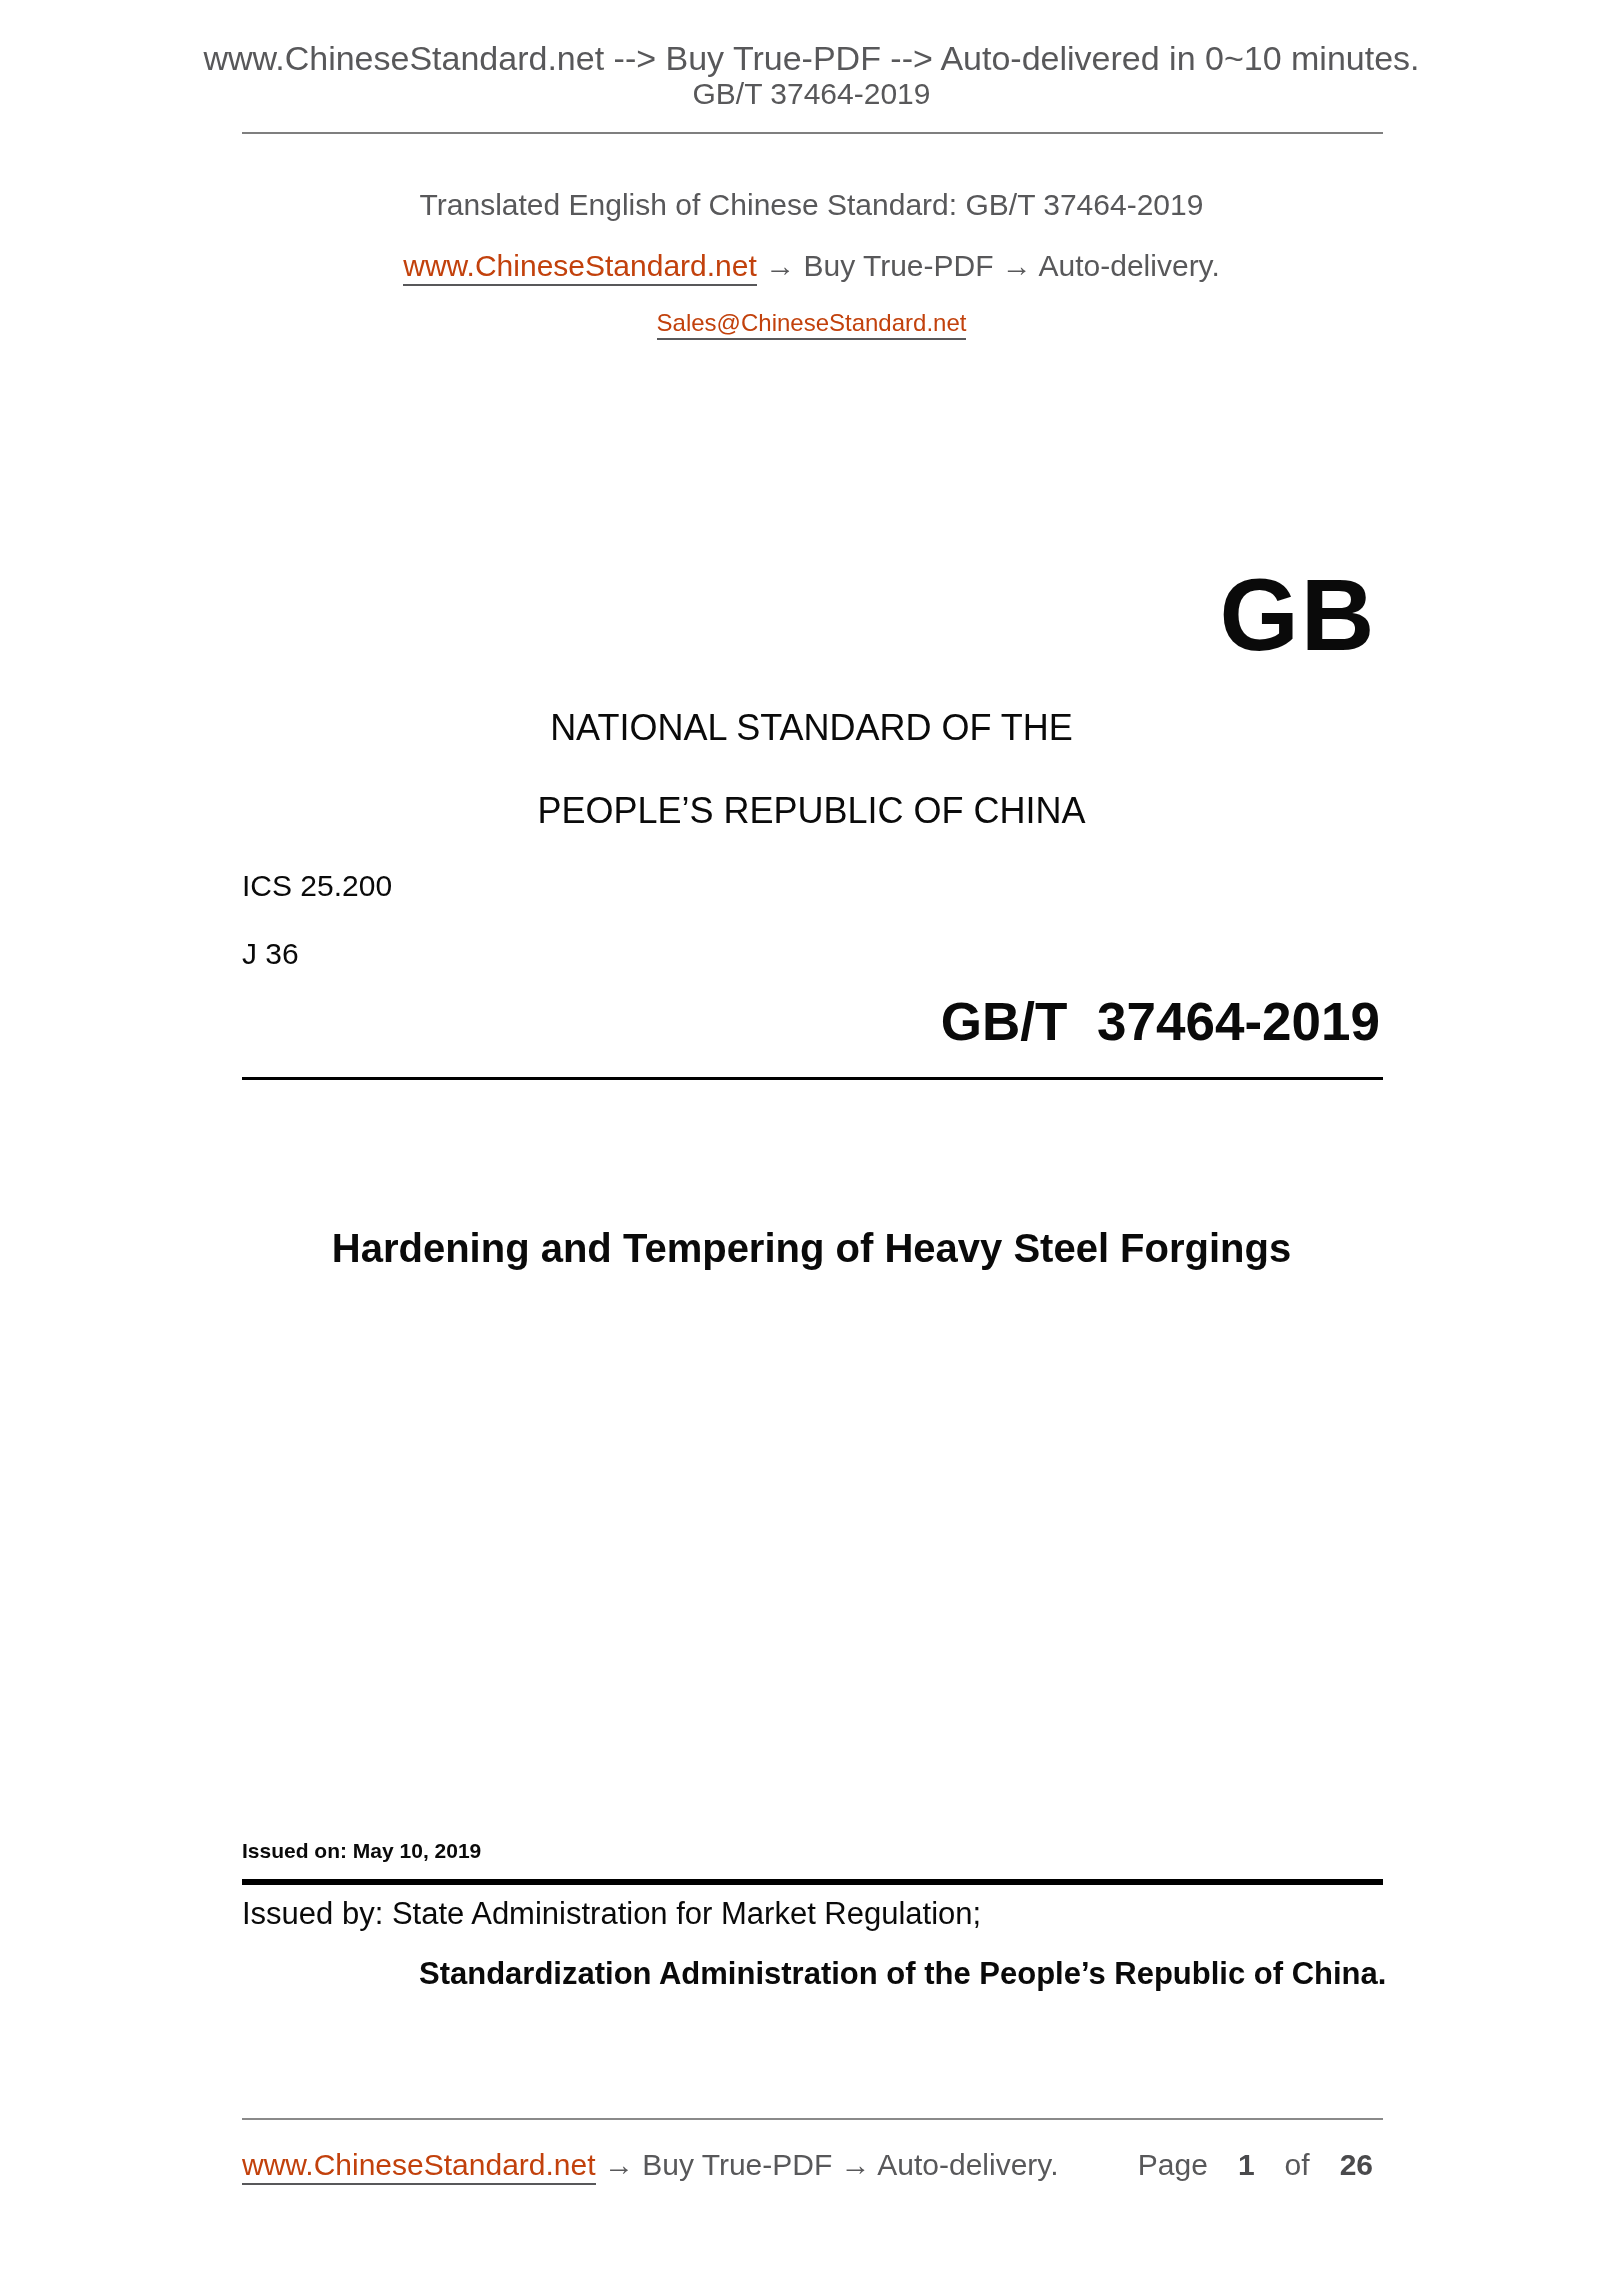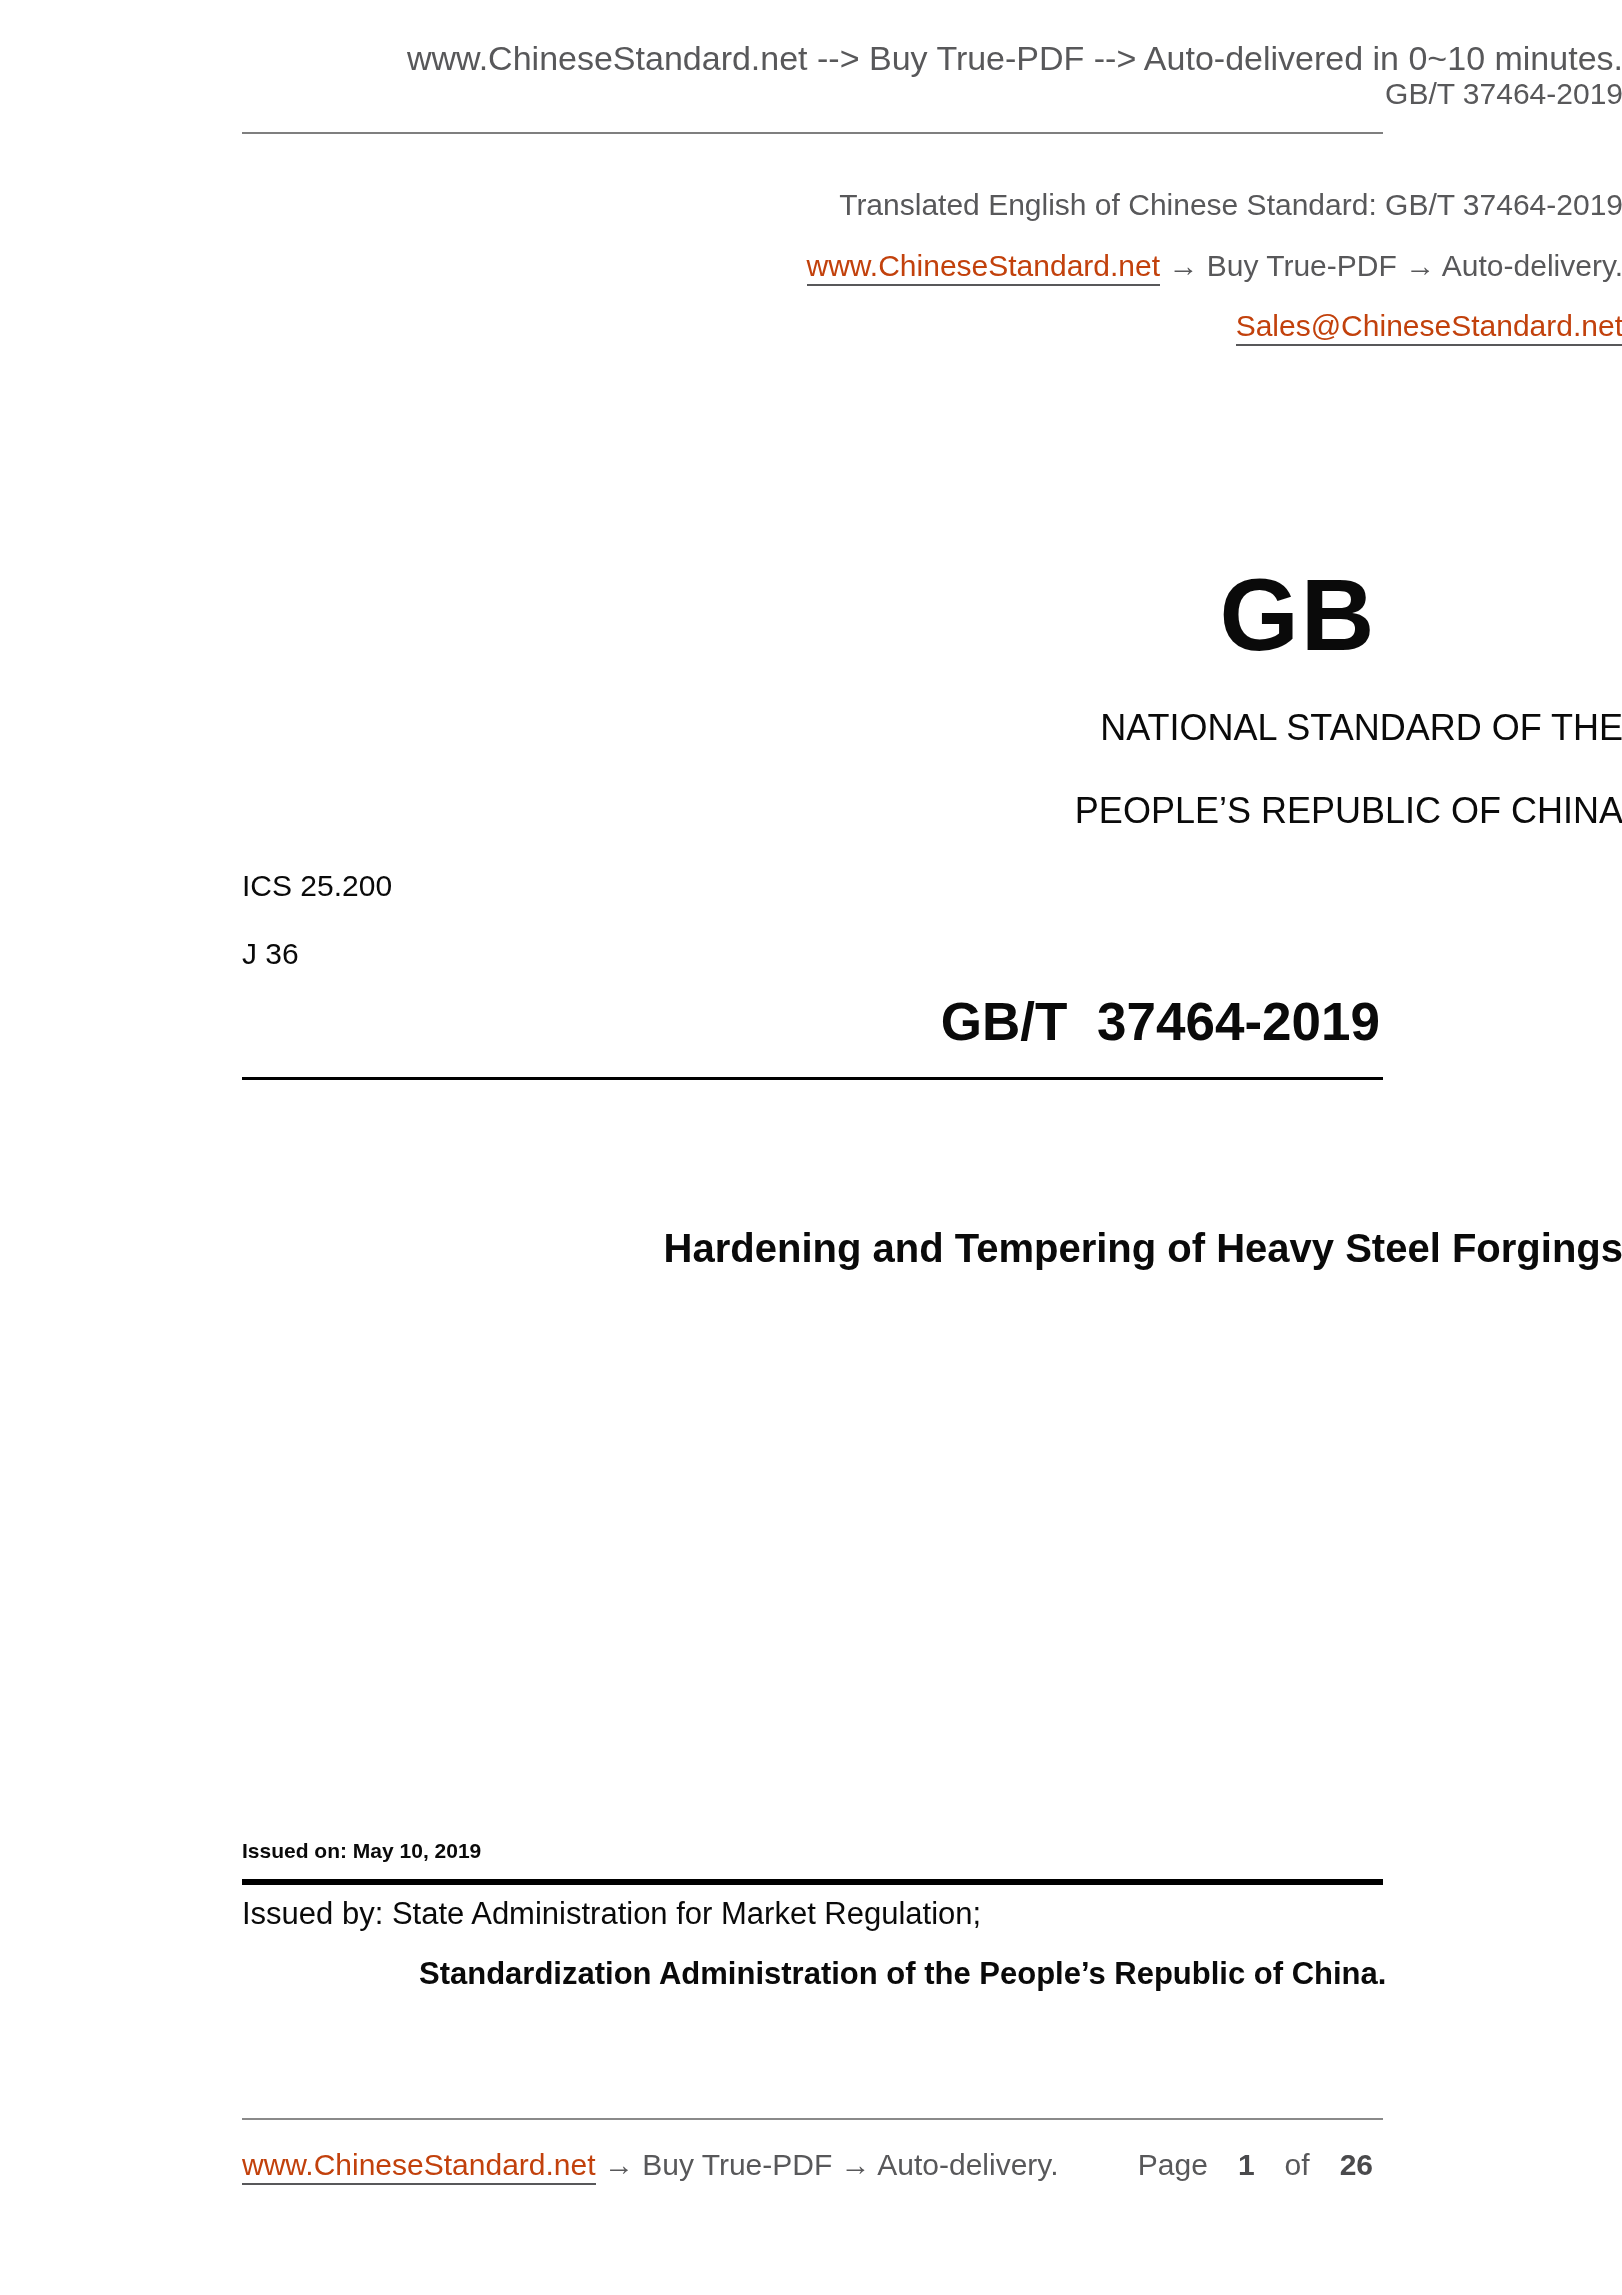--- a/index.html
+++ b/index.html
@@ -6,28 +6,28 @@
   .page {
     position: relative;
     width: 1623px;
     height: 2295px;
     background: #ffffff;
     font-family: "Liberation Sans", "DejaVu Sans", sans-serif;
     color: #0a0a0a;
     overflow: hidden;
   }
   .abs { position: absolute; }
-  .centered { left: 0; width: 100%; text-align: right; }
+  .centered { left: 0; width: 100%; text-align: center; }
   .gray { color: #58585a; }
   .banner       { top: 40px;  font-size: 34px; line-height: 1.1; }
   .doc-code     { top: 77px;  font-size: 30px; line-height: 1.1; }
   .rule-1 { top: 132px; left: 242px; width: 1141px; height: 1.7px; background: #7f7f7f; }
   .translated   { top: 188px; font-size: 30px; }
   .buy-line     { top: 249px; font-size: 30px; }
-  .email-line   { top: 309px; font-size: 30px; }
+  .email-line   { top: 309px; font-size: 24px; }
   .link { text-decoration: none; color: #c2410c; border-bottom: 2.5px solid #58585a; padding-bottom: 1.7px; cursor: pointer; }
   .gb-logo      { top: 564px; right: 247px; font-size: 102px; font-weight: bold; line-height: 1; letter-spacing: 1.7px; }
   .national-1   { top: 707px; font-size: 36px; }
   .national-2   { top: 790px; font-size: 36px; }
   .ics          { top: 869px; left: 242px; font-size: 30px; }
   .class-code   { top: 937px; left: 242px; font-size: 30px; }
   .std-number   { top: 991px; right: 243px; font-size: 53px; font-weight: bold; word-spacing: 15px; }
   .rule-2 { top: 1077px; left: 242px; width: 1141px; height: 3.3px; background: #000000; }
   .title-en     { top: 1226px; font-size: 40px; font-weight: bold; }
   .title-zh     { top: 1267px; font-size: 40px; }

